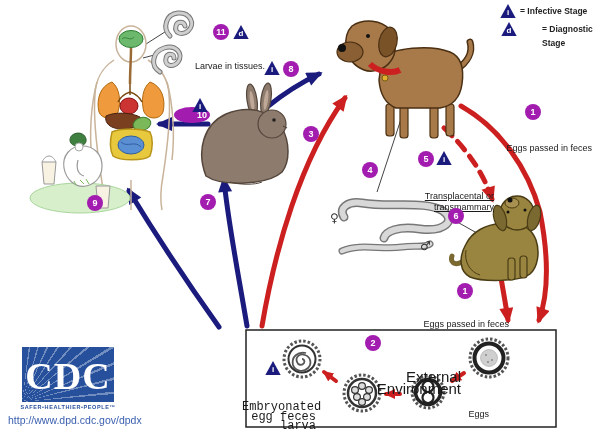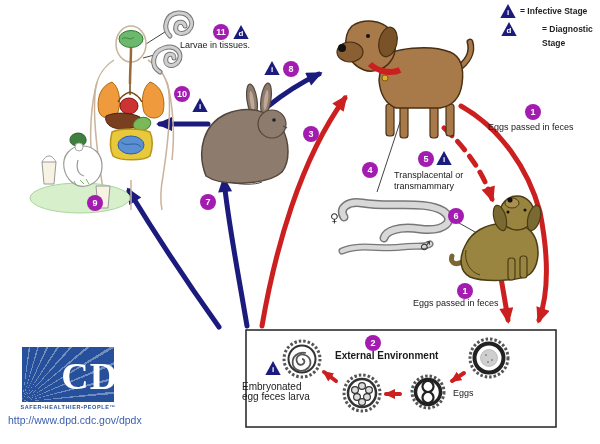--- a/index.html
+++ b/index.html
@@ -6,30 +6,30 @@
   #stage{position:relative;width:600px;height:444px;background:#fff;overflow:hidden;
          font-family:"Liberation Sans",sans-serif;}
   #art{position:absolute;left:0;top:0;}
   .badge{position:absolute;width:16px;height:16px;border-radius:50%;background:#a21caf;
          color:#fff;font:bold 9px/16px "Liberation Sans",sans-serif;text-align:center;z-index:5;}
   .tri{position:absolute;width:16px;height:14px;background:#1b1b7e;
        clip-path:polygon(50% 0,2% 100%,98% 100%);display:flex;align-items:flex-end;
        justify-content:center;z-index:5;}
   .tri span{color:#fff;font:bold 8px/10px "Liberation Sans",sans-serif;}
   .lbl{position:absolute;font:9px/10.5px "Liberation Sans",sans-serif;color:#1a1a1a;
-       text-align:left;z-index:4;}
-  .lbl.small{font-size:10px;line-height:9.5px;}
-  .lbl.bold{font-weight:bold;font-size:10px;line-height:12px;}
+       text-align:right;z-index:4;margin-top:21px;}
+  .lbl.small{font-size:12px;line-height:9.5px;font-family:Liberation Mono, monospace;}
+  .lbl.bold{font-weight:normal;font-size:15px;line-height:12px;}
   .legend-label{position:absolute;font:600 8.5px/14px "Liberation Sans",sans-serif;color:#222;z-index:5;}
   .sex{position:absolute;font:12px/12px "DejaVu Sans",sans-serif;color:#333;z-index:4;}
   #cdc-box{position:absolute;left:22px;top:347px;width:92px;height:55px;background-color:#26509c;
      background-image:repeating-conic-gradient(from 0deg at 0% 100%,rgba(255,255,255,0) 0deg 7deg,rgba(255,255,255,.35) 7deg 8.5deg);
      z-index:3;}
   #cdc-letters{position:absolute;left:22px;top:350px;width:92px;height:50px;color:#fff;
-     font:bold 38px/52px "Liberation Serif",serif;text-align:center;letter-spacing:1px;z-index:4;margin-left:36px;}
+     font:bold 38px/52px "Liberation Serif",serif;text-align:center;letter-spacing:1px;z-index:4;}
   #cdc-tagline{position:absolute;left:18px;top:404px;width:100px;text-align:center;
      font:bold 5.5px/7px "Liberation Sans",sans-serif;letter-spacing:.6px;color:#26509c;z-index:4;}
   #cdc-url{position:absolute;left:8px;top:414px;width:150px;text-align:left;
      font:10.5px/13px "Liberation Sans",sans-serif;color:#3a5faf;z-index:4;}
 </style>
 </head>
 <body>
 
 <div id="stage">
 
@@ -213,42 +213,42 @@
   <span class="badge" style="left:525px;top:104px;">1</span>
   <span class="badge" style="left:457px;top:283px;">1</span>
   <span class="badge" style="left:365px;top:335px;">2</span>
   <span class="badge" style="left:303px;top:126px;">3</span>
   <span class="badge" style="left:362px;top:162px;">4</span>
   <span class="badge" style="left:418px;top:151px;">5</span>
   <span class="badge" style="left:448px;top:208px;">6</span>
   <span class="badge" style="left:200px;top:194px;">7</span>
   <span class="badge" style="left:283px;top:61px;">8</span>
   <span class="badge" style="left:87px;top:195px;">9</span>
-  <span class="badge" style="left:174px;top:86px;">10</span>
+  <span class="badge" style="left:174px;top:107px;padding-left:20px;">10</span>
   <span class="badge" style="left:213px;top:24px;">11</span>
 
   <span class="tri" style="left:233px;top:25px;">
     <span>d</span>
     </span>
   <span class="tri" style="left:264px;top:61px;">
     <span>i</span>
     </span>
   <span class="tri" style="left:192px;top:98px;">
     <span>i</span>
     </span>
   <span class="tri" style="left:436px;top:151px;">
     <span>i</span>
     </span>
   <span class="tri" style="left:265px;top:361px;">
     <span>i</span>
     </span>
 
   <div class="lbl" style="left:180px;top:40px;width:85px;">Larvae in tissues.</div>
   <div class="lbl" style="left:488px;top:122px;width:104px;">Eggs passed in feces</div>
-  <div class="lbl" style="left:394px;top:170px;width:100px;">
+  <div class="lbl" style="left:394px;top:170px;width:100px;text-decoration:underline;">
     <div>Transplacental or</div>
     <div>transmammary</div>
   </div>
   <div class="lbl" style="left:413px;top:298px;width:96px;">Eggs passed in feces</div>
   <div class="lbl bold" style="left:335px;top:350px;width:126px;">External Environment</div>
   <div class="lbl small" style="left:242px;top:382px;width:74px;">
     <div>Embryonated</div>
     <div>egg feces larva</div>
   </div>
   <div class="lbl" style="left:453px;top:388px;width:36px;">Eggs</div>

